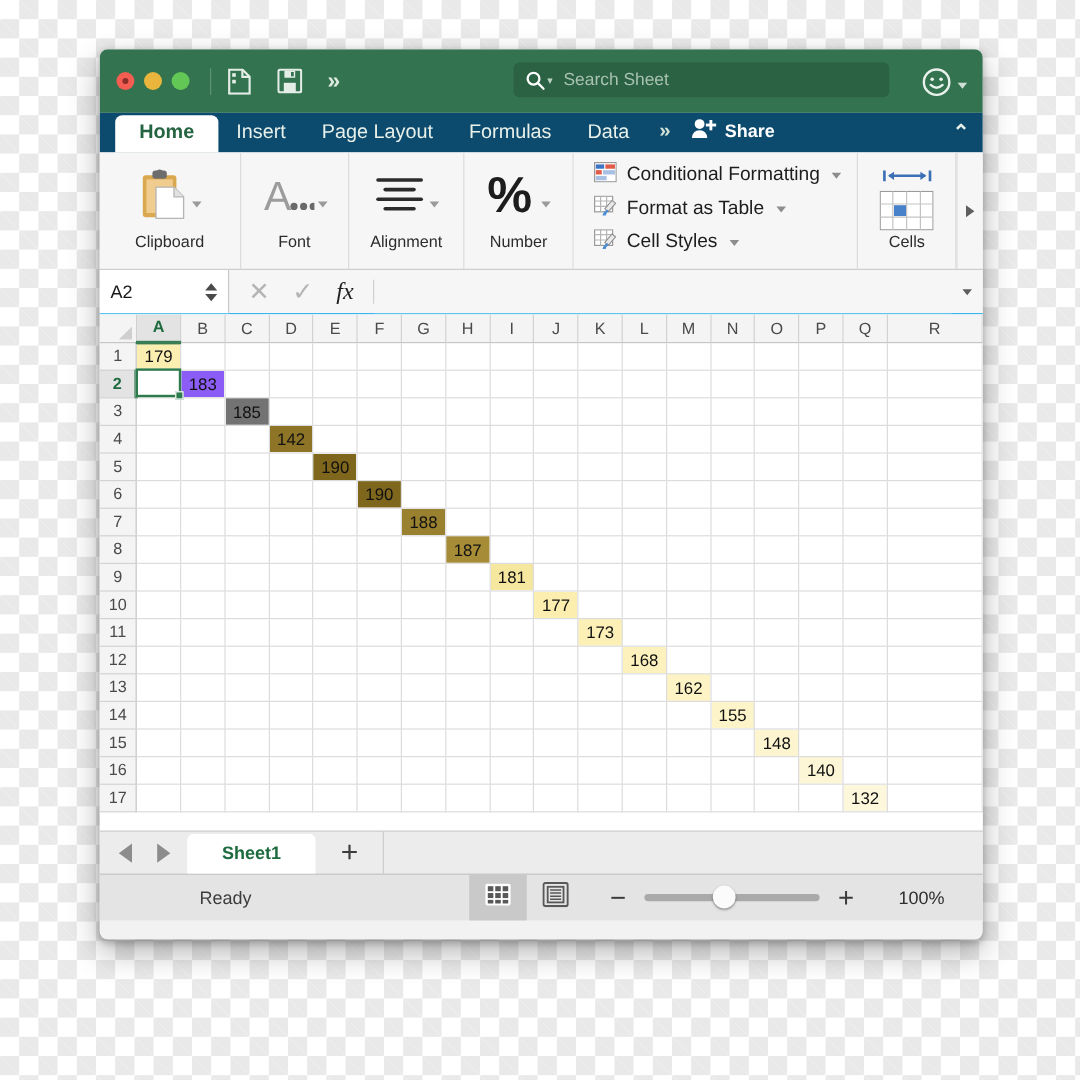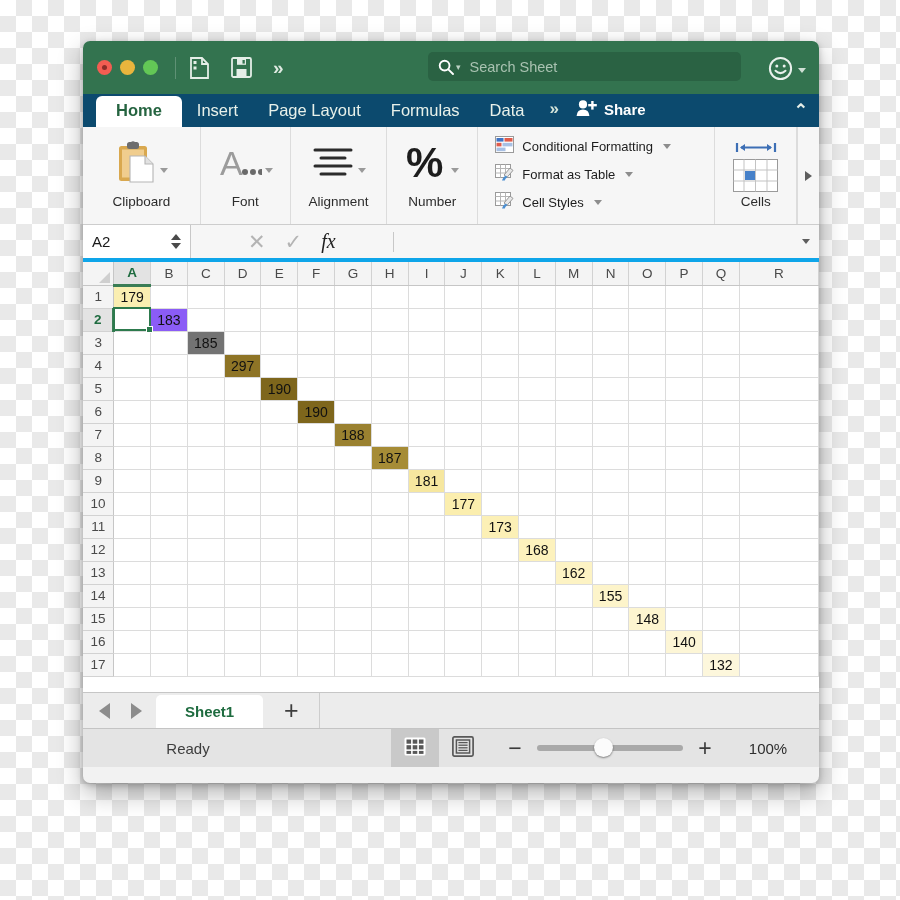--- a/index.html
+++ b/index.html
@@ -156,21 +156,21 @@
   .rg-clipboard { width: 120px; }
   .rg-font { width: 92px; }
   .rg-align { width: 98px; }
   .rg-number { width: 93px; }
   .rg-styles {
     width: 241px; align-items: flex-start; justify-content: center;
     padding-left: 17px; gap: 1px;
   }
   .style-row {
     display: flex; align-items: center; gap: 8px;
-    font-size: 13px; color: #1d1d1d; height: 27px;
+    font-size: 16px; color: #1d1d1d; height: 27px;
   }
   .style-row .caret-inline {
     width: 0; height: 0;
     border-left: 4px solid transparent;
     border-right: 4px solid transparent;
     border-top: 5px solid #8d8d8d;
     margin-left: 2px;
   }
   .rg-cells { width: 84px; }
   .ribbon-overflow {
@@ -181,22 +181,22 @@
     width: 0; height: 0;
     border-top: 5px solid transparent;
     border-bottom: 5px solid transparent;
     border-left: 7px solid #5e5e5e;
   }
 
   
   .formulabar {
     height: 37px;
     background: #f6f6f6;
-    border-bottom: 4px solid #0ea5e9;
-    display: flex; align-items: center; gap: 41px;
+    border-bottom: 1px solid #0ea5e9;
+    display: flex; align-items: center;
   }
   .namebox {
     width: 108px; height: 100%;
     display: flex; align-items: center;
     border-right: 1px solid #c8c8c8;
     background: #ffffff;
     padding: 0 9px;
   }
   .namebox-text { flex: 1; font-size: 15px; color: #1a1a1a; }
   .stepper { display: flex; flex-direction: column; gap: 3px; }
@@ -700,21 +700,21 @@
             <td class="cell"></td>
             <td class="cell"></td>
             <td class="cell"></td>
             <td class="cell"></td>
           </tr>
           <tr>
             <th class="rowhead">4</th>
             <td class="cell"></td>
             <td class="cell"></td>
             <td class="cell"></td>
-            <td class="cell filled" style="background: rgb(142, 116, 38);">297</td>
+            <td class="cell filled" style="background: rgb(142, 116, 38);">142</td>
             <td class="cell"></td>
             <td class="cell"></td>
             <td class="cell"></td>
             <td class="cell"></td>
             <td class="cell"></td>
             <td class="cell"></td>
             <td class="cell"></td>
             <td class="cell"></td>
             <td class="cell"></td>
             <td class="cell"></td>

